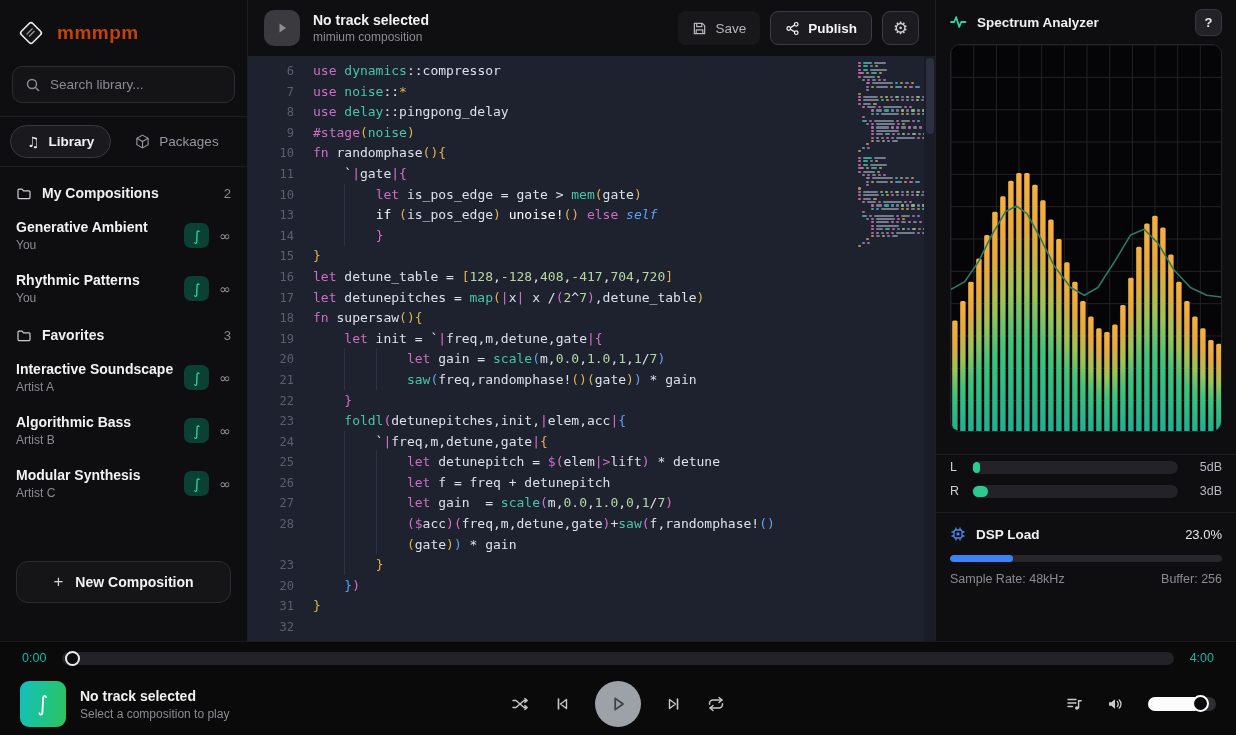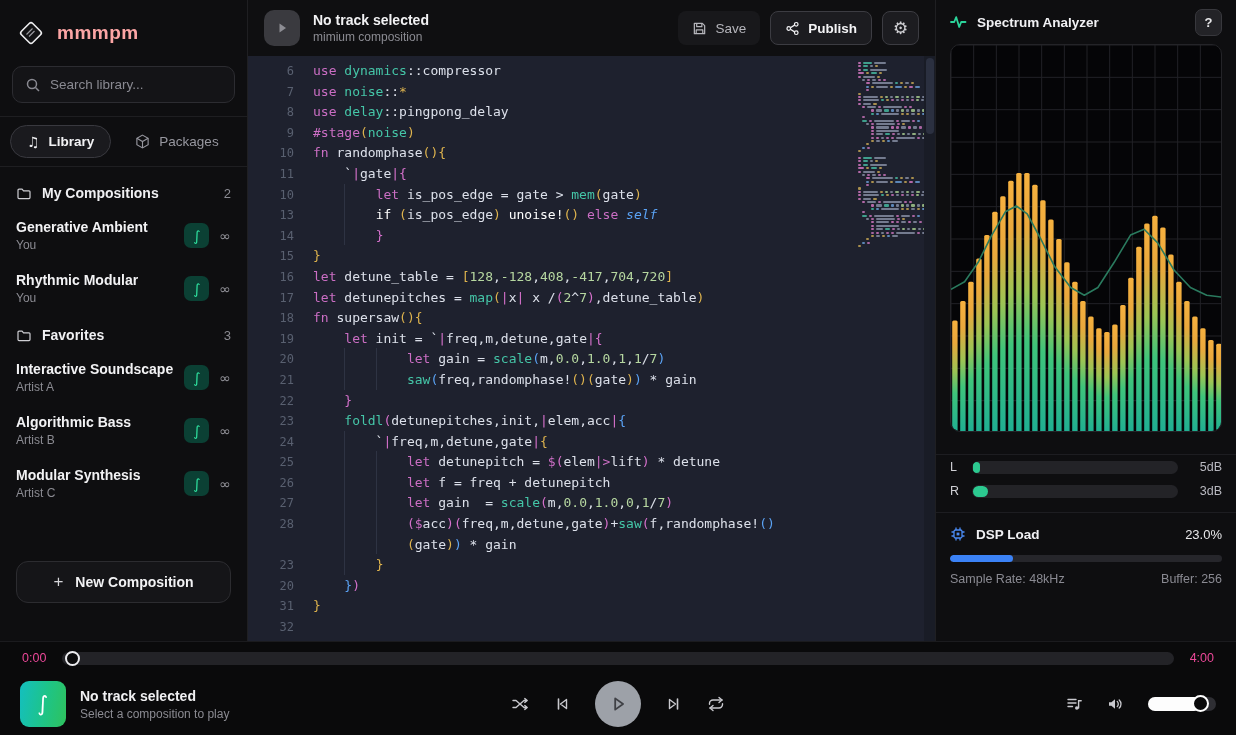--- a/index.html
+++ b/index.html
@@ -4,21 +4,21 @@
 <style>
   * { box-sizing: border-box; margin: 0; padding: 0; }
   html,body { width:1236px; height:735px; background:#0a0a0b; overflow:hidden;
     font-family:"Liberation Sans", sans-serif; color:#ececf0; }
   .app { width:1236px; height:735px; display:flex; flex-direction:column; }
   .main { height:641px; display:flex; }
 
   
   .sidebar { width:248px; background:#0e0e10; border-right:1px solid #1f1f22; display:flex; flex-direction:column; }
   .logo-row { height:66px; display:flex; align-items:center; gap:11px; padding:0 16px; }
-  .logo-text { font-size:19px; font-weight:bold; letter-spacing:.5px; color:#fca5a5; }
+  .logo-text { font-size:19px; font-weight:bold; letter-spacing:.5px; color:#c2410c; }
   .search-wrap { padding:0 12px 13px; }
   .search-box { height:37px; border:1px solid #2c2c31; background:#141417; border-radius:10px;
     display:flex; align-items:center; gap:9px; padding:0 12px; color:#8a8a92; }
   .search-box input { flex:1; background:transparent; border:none; outline:none; color:#e8e8ea;
     font-size:13.5px; font-family:inherit; }
   .search-box input::placeholder { color:#8a8a92; }
   .tabs-row { display:flex; align-items:center; gap:8px; padding:8px 10px;
     border-top:1px solid #1e1e21; border-bottom:1px solid #1e1e21; }
   .tab { display:flex; align-items:center; gap:9px; height:33px; padding:0 16px; border-radius:999px;
     font-size:13.5px; color:#97979f; cursor:pointer; }
@@ -93,21 +93,21 @@
   .dsp-header { height:42px; display:flex; align-items:center; justify-content:space-between; padding:0 14px; }
   .dsp-left { display:flex; align-items:center; gap:10px; font-size:13.5px; font-weight:bold; color:#f0f0f3; }
   .dsp-val { font-size:13px; color:#e8e8ea; }
   .dsp-bar { margin:0 14px; height:7px; border-radius:4px; background:#26262b; position:relative; overflow:hidden; }
   .dsp-fill { position:absolute; left:0; top:0; bottom:0; border-radius:4px; background:#3b82f6; }
   .dsp-foot { display:flex; justify-content:space-between; padding:10px 14px 0; font-size:12.5px; color:#8a8a92; }
 
   
   .playerbar { height:94px; background:#0a0a0b; border-top:1px solid #1b1b1e; }
   .progress-row { height:32px; display:flex; align-items:center; gap:10px; padding:0 22px; }
-  .ptime { font-size:12.5px; color:#ec4899; min-width:30px; }
+  .ptime { font-size:12.5px; color:#14b8a6; min-width:30px; }
   .ptime.right { text-align:right; }
   .ptrack { flex:1; height:13px; border-radius:7px; background:#232327; position:relative; }
   .pknob { position:absolute; top:-1px; width:15px; height:15px; border-radius:50%;
     border:2px solid #ededf0; background:#0b0b0c; }
   .player-main { height:60px; display:flex; align-items:center; padding:0 20px; position:relative; }
   .art { width:46px; height:46px; border-radius:9px; display:flex; align-items:center; justify-content:center;
     background:linear-gradient(100deg,#14bfc0,#1ec487 55%,#2fc25d); }
   .art span { color:#fff; font-size:21px; font-family:"DejaVu Sans", sans-serif; }
   .pinfo { margin-left:14px; }
   .p1 { font-size:14px; font-weight:bold; color:#f0f0f2; }
@@ -182,21 +182,21 @@
               <div class="si-title">Generative Ambient</div>
               <div class="si-sub">You</div>
             </div>
             <div class="si-badges">
               <span class="badge">∫</span>
               <span class="inf">∞</span>
             </div>
           </div>
           <div class="side-item">
             <div class="si-info">
-              <div class="si-title">Rhythmic Modular</div>
+              <div class="si-title">Rhythmic Patterns</div>
               <div class="si-sub">You</div>
             </div>
             <div class="si-badges">
               <span class="badge">∫</span>
               <span class="inf">∞</span>
             </div>
           </div>
           <div class="sec-head">
             <span>
               <svg width="16" height="15" viewBox="0 0 16 15" fill="none" stroke="#cfcfd4" stroke-width="1.2" stroke-linejoin="round">

